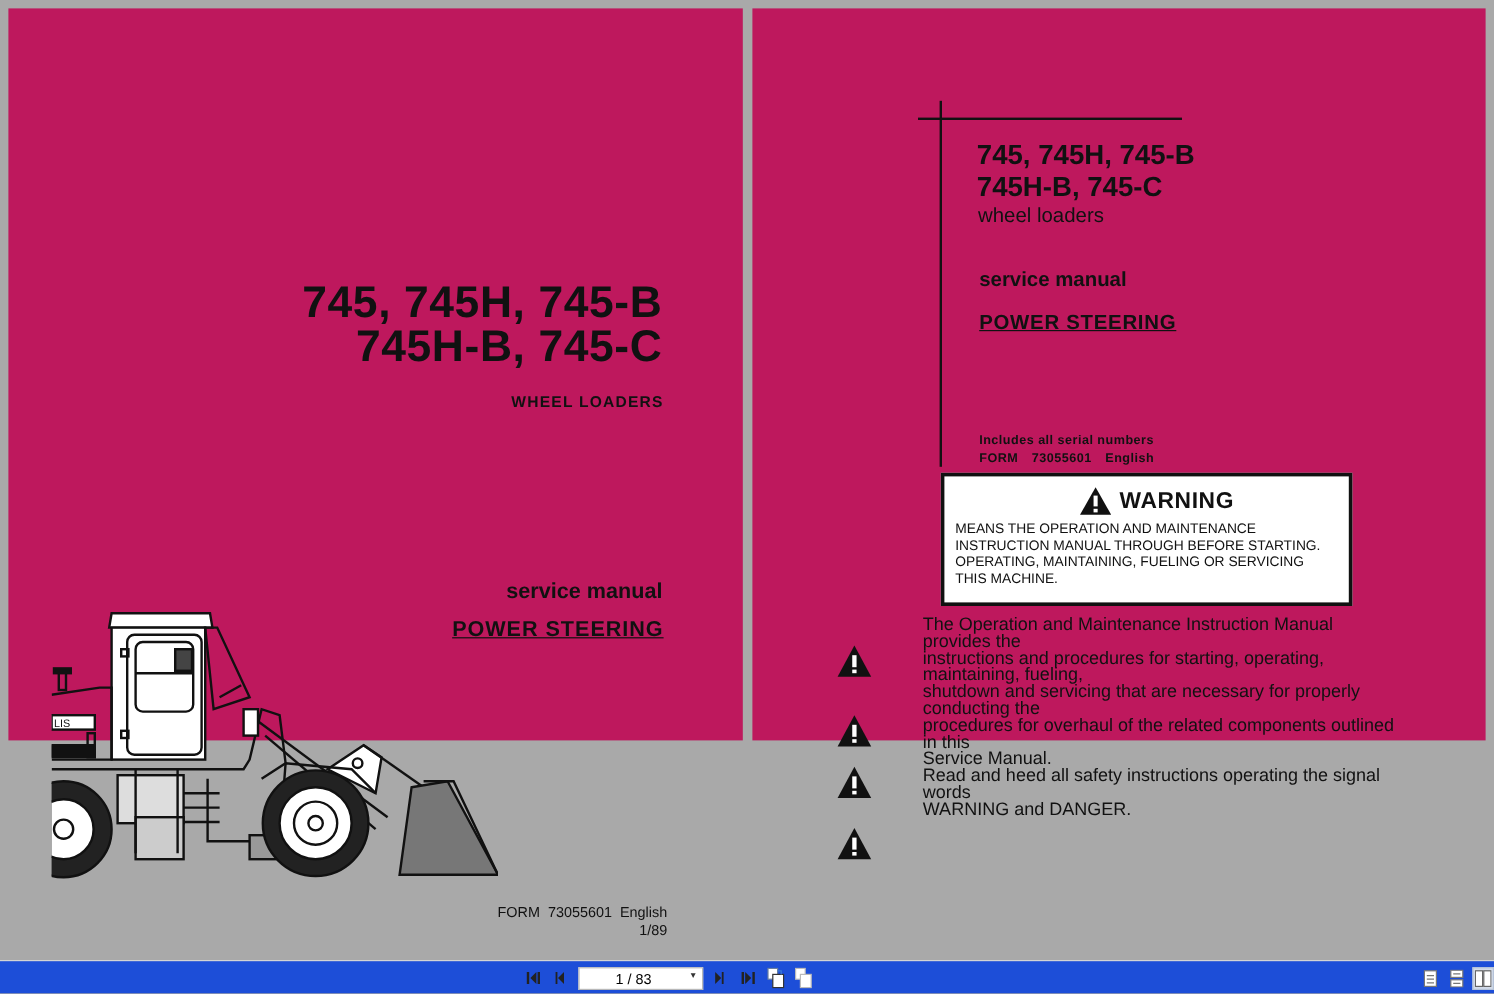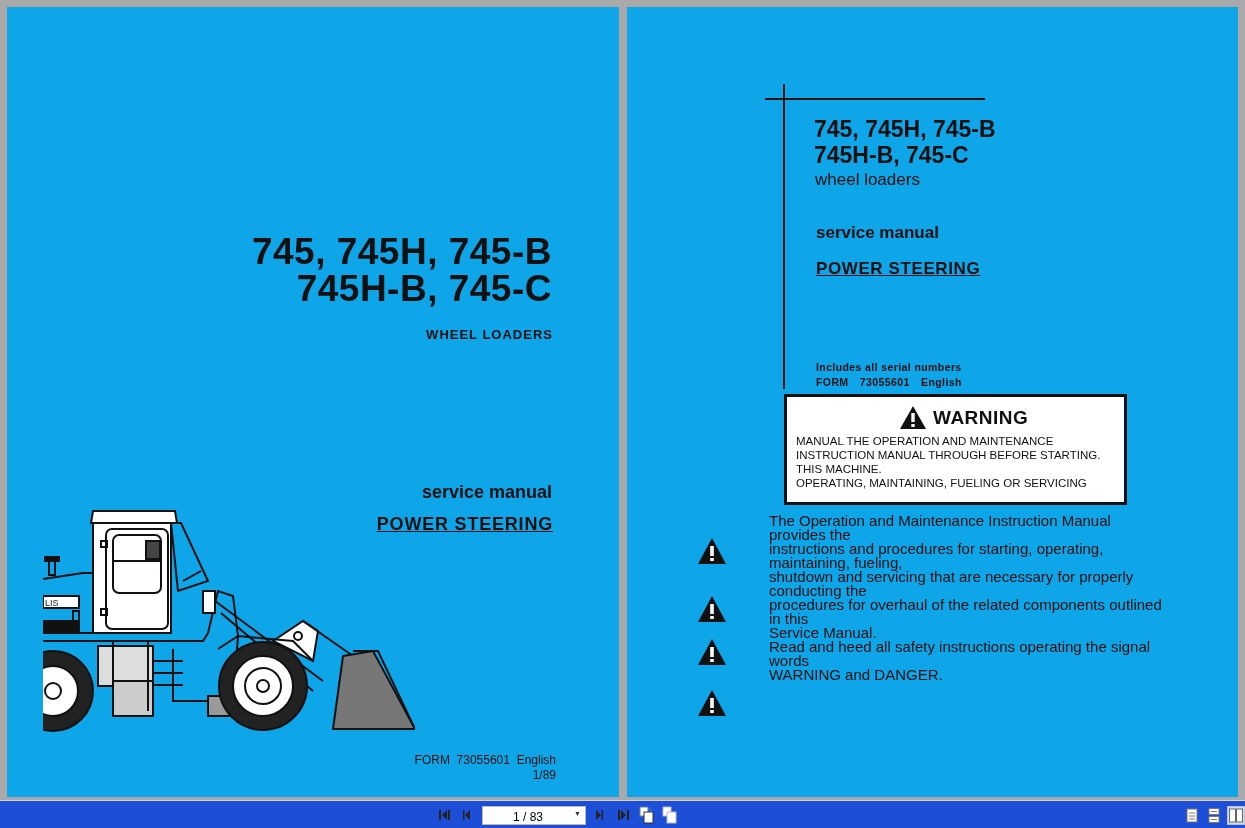--- a/index.html
+++ b/index.html
@@ -1,18 +1,18 @@
 <!DOCTYPE html>
 <html><head>
 <meta charset="utf-8">
 <style>
   html, body { margin:0; padding:0; }
   body { width:1245px; height:828px; background:#a9a9a9; position:relative; overflow:hidden; font-family:"Liberation Sans", sans-serif; color:#111; }
   .viewer { position:absolute; left:0; top:0; width:1245px; height:800px; background:#a9a9a9; }
-  .page { position:absolute; top:7px; height:790px; background:#0ea5e9; }
+  .page { position:absolute; top:7px; height:610px; background:#be185d; }
   .page-left { left:7px; width:612px; }
   .page-right { left:627px; width:611px; }
 
   
   .lp-title { position:absolute; right:67px; top:226px; text-align:right; font-weight:bold; font-size:37px; line-height:37px; letter-spacing:0.5px; }
   .lp-subtitle { position:absolute; right:66px; top:320px; font-weight:bold; font-size:13px; letter-spacing:1px; }
   .lp-service { position:absolute; right:67px; top:475px; font-weight:bold; font-size:18px; }
   .lp-power { position:absolute; right:66px; top:507px; font-weight:bold; font-size:18px; text-decoration:underline; letter-spacing:0.8px; }
   .lp-form { position:absolute; right:63px; top:746px; font-size:12px; text-align:right; line-height:15px; }
   .loader { position:absolute; left:36px; top:494px; width:372px; height:232px; }
@@ -139,24 +139,24 @@
     <div class="warn-box">
       <div class="warn-head">
         <svg width="28" height="25" viewBox="0 0 28 25">
           <path d="M14 1 L27 24 L1 24 Z" fill="#111"></path>
           <rect x="12.3" y="8" width="3.4" height="9" fill="#fff"></rect>
           <rect x="12.3" y="19" width="3.4" height="3" fill="#fff"></rect>
         </svg>
         <span class="warn-head-label">WARNING</span>
       </div>
       <div class="warn-text">
-        <div>MANUAL THE OPERATION AND MAINTENANCE</div>
+        <div>MEANS THE OPERATION AND MAINTENANCE</div>
         <div>INSTRUCTION MANUAL THROUGH BEFORE STARTING.</div>
+        <div>OPERATING, MAINTAINING, FUELING OR SERVICING</div>
         <div>THIS MACHINE.</div>
-        <div>OPERATING, MAINTAINING, FUELING OR SERVICING</div>
       </div>
     </div>
 
     <svg class="note-icon" style="top:530px;" width="30" height="28" viewBox="0 0 30 28">
       <path d="M15 1 L29 27 L1 27 Z" fill="#111"></path>
         <rect x="13.2" y="9" width="3.6" height="10" fill="#fff"></rect>
         <rect x="13.2" y="21" width="3.6" height="3" fill="#fff"></rect>
     </svg>
     <div class="note" style="top:507px;">The Operation and Maintenance Instruction Manual provides the
 instructions and procedures for starting, operating, maintaining, fueling,

